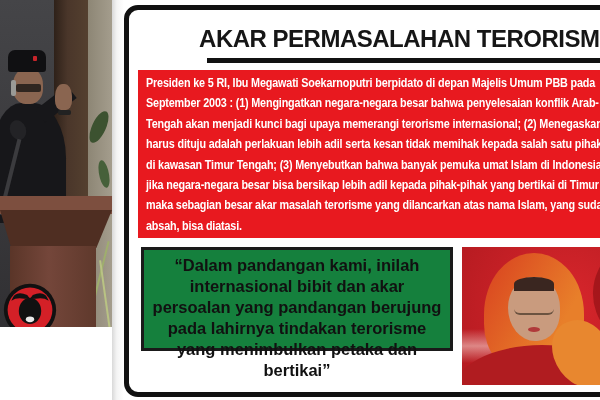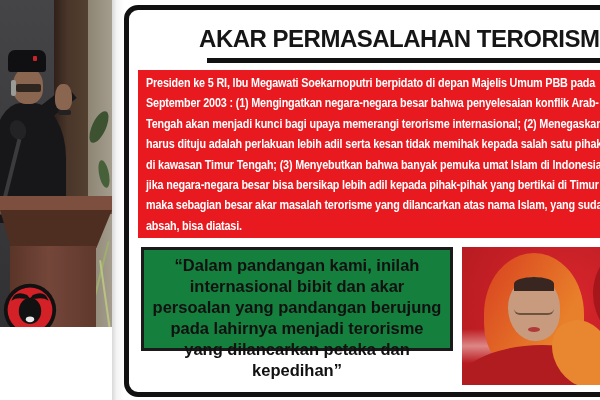--- a/index.html
+++ b/index.html
@@ -156,23 +156,23 @@
       <div class="red-line">di kawasan Timur Tengah; (3) Menyebutkan bahwa banyak pemuka umat Islam di Indonesia</div>
       <div class="red-line">jika negara-negara besar bisa bersikap lebih adil kepada pihak-pihak yang bertikai di Timur</div>
       <div class="red-line">maka sebagian besar akar masalah terorisme yang dilancarkan atas nama Islam, yang sudah</div>
       <div class="red-line">absah, bisa diatasi.</div>
     </div>
 
     <div class="quote-box">
       <div class="quote-line">“Dalam pandangan kami, inilah</div>
       <div class="quote-line">internasional bibit dan akar</div>
       <div class="quote-line">persoalan yang pandangan berujung</div>
-      <div class="quote-line">pada lahirnya menjadi terorisme</div>
-      <div class="quote-line">yang dilancarkan petaka dan</div>
-      <div class="quote-line">kepedihan”</div>
+      <div class="quote-line">pada lahirnya tindakan terorisme</div>
+      <div class="quote-line">yang menimbulkan petaka dan</div>
+      <div class="quote-line">bertikai”</div>
     </div>
 
     <div class="photo">
       <div class="photo-band"></div>
       <div class="garuda-hint"></div>
       <div class="headscarf"></div>
       <div class="face2"></div>
       <div class="hairline"></div>
       <div class="glasses2"></div>
       <div class="lips"></div>

